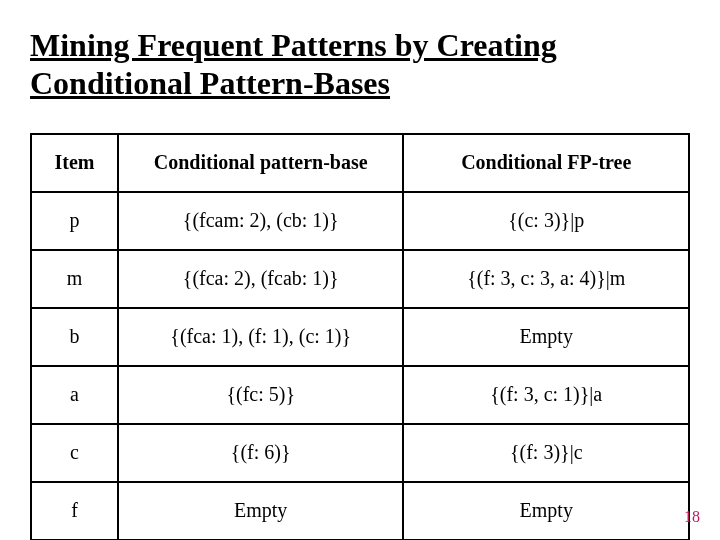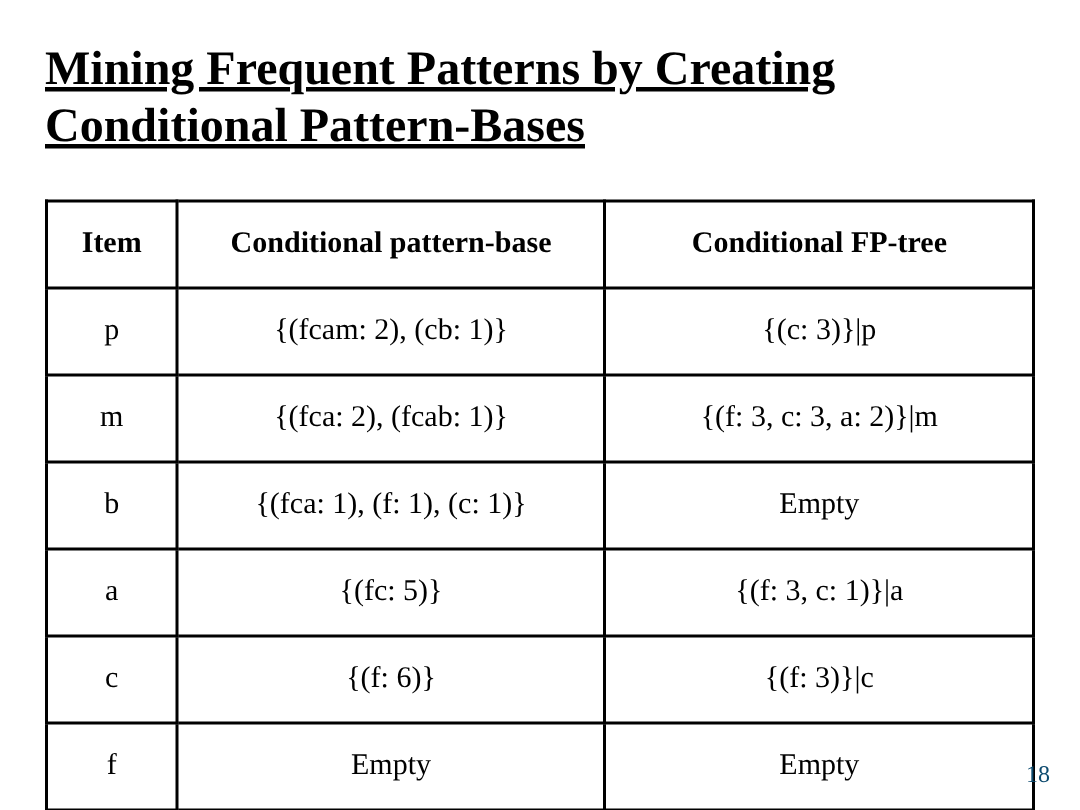--- a/index.html
+++ b/index.html
@@ -47,21 +47,21 @@
     font-weight: normal;
   }
   table.fp .col-item { width: 80px; }
   table.fp .col-cpb  { width: 290px; }
   table.fp .col-fpt  { width: 290px; }
   .pagenum {
     position: absolute;
     right: 20px;
     bottom: 14px;
     font-size: 16px;
-    color: #0c4a6e;
+    color: #be185d;
     margin-left: 33px;
   }
 </style>
 </head>
 <body>
 
 <div class="slide">
 
   <div class="title">Mining Frequent Patterns by Creating Conditional Pattern-Bases</div>
 
@@ -75,21 +75,21 @@
     </thead>
     <tbody>
       <tr>
         <td>p</td>
         <td>{(fcam: 2), (cb: 1)}</td>
         <td>{(c: 3)}|p</td>
       </tr>
       <tr>
         <td>m</td>
         <td>{(fca: 2), (fcab: 1)}</td>
-        <td>{(f: 3, c: 3, a: 2)}|m</td>
+        <td>{(f: 3, c: 3, a: 4)}|m</td>
       </tr>
       <tr>
         <td>b</td>
         <td>{(fca: 1), (f: 1), (c: 1)}</td>
         <td>Empty</td>
       </tr>
       <tr>
         <td>a</td>
         <td>{(fc: 5)}</td>
         <td>{(f: 3, c: 1)}|a</td>

